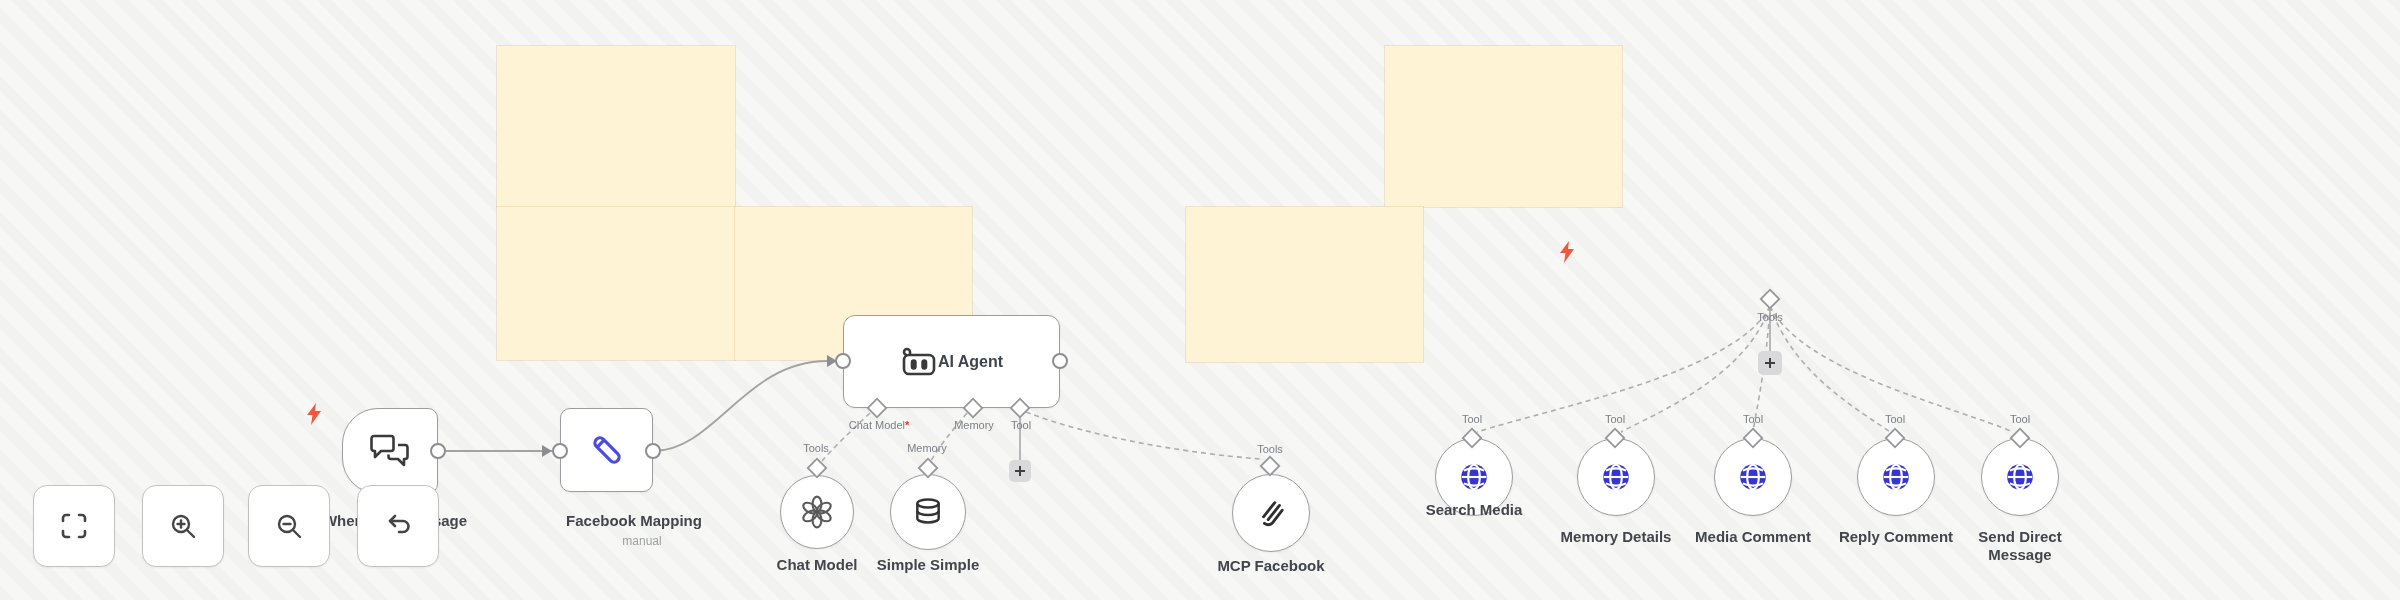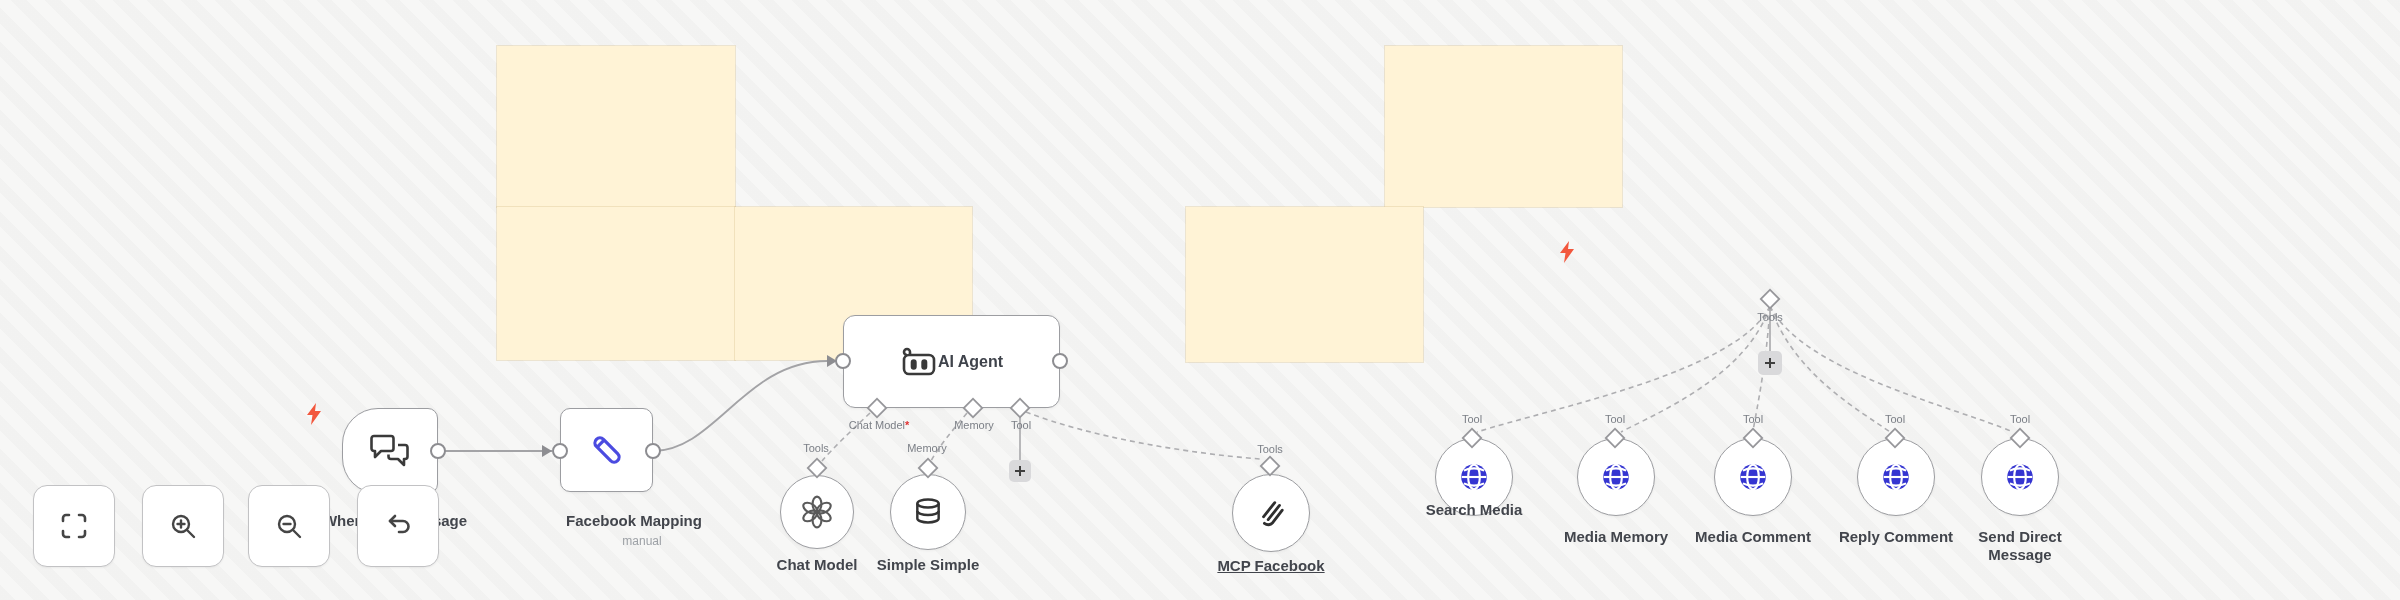--- a/index.html
+++ b/index.html
@@ -180,21 +180,21 @@
     <svg width="32" height="32" viewBox="0 0 34 34">
       <g fill="none" stroke="#2f2f2f" stroke-width="3" stroke-linecap="round">
         <path d="M9 21 L21 6"></path>
         <path d="M14 24 L26 9"></path>
         <path d="M19 27 L29 14"></path>
         <path d="M18 28 q-4 3 -8 0"></path>
       </g>
     </svg>
   </div>
   <div class="port-label" style="left:1270px;top:443px;">Tools</div>
-  <div class="node-label" style="left:1271px;top:557px;text-decoration:underline;">MCP Facebook</div>
+  <div class="node-label" style="left:1271px;top:557px;">MCP Facebook</div>
 
   <svg class="bolt" width="16" height="22" viewBox="0 0 16 22" style="left:1559px;top:241px;">
     <polygon points="10,0 1,12 6.5,12 5,22 15,8 9,8" fill="#F2573D"></polygon>
   </svg>
   <div class="port-label" style="left:1770px;top:311px;">Tools</div>
 
   <div class="node round" style="left:1435px;top:438px;width:78px;height:78px;">
     <svg width="32" height="32" viewBox="0 0 30 30">
       <circle cx="15" cy="15" r="12" fill="#3535D1"></circle>
       <g fill="none" stroke="#ffffff" stroke-width="2">
@@ -213,21 +213,21 @@
       <circle cx="15" cy="15" r="12" fill="#3535D1"></circle>
       <g fill="none" stroke="#ffffff" stroke-width="2">
         <ellipse cx="15" cy="15" rx="5.5" ry="11.5"></ellipse>
         <line x1="3.5" y1="15" x2="26.5" y2="15"></line>
         <path d="M5.5 9 a13 6.5 0 0 1 19 0"></path>
         <path d="M5.5 21 a13 6.5 0 0 0 19 0"></path>
       </g>
     </svg>
   </div>
   <div class="port-label" style="left:1615px;top:413px;">Tool</div>
-  <div class="node-label" style="left:1616px;top:528px;">Media Memory</div>
+  <div class="node-label" style="left:1616px;top:528px;">Memory Details</div>
 
   <div class="node round" style="left:1714px;top:438px;width:78px;height:78px;">
     <svg width="32" height="32" viewBox="0 0 30 30">
       <circle cx="15" cy="15" r="12" fill="#3535D1"></circle>
       <g fill="none" stroke="#ffffff" stroke-width="2">
         <ellipse cx="15" cy="15" rx="5.5" ry="11.5"></ellipse>
         <line x1="3.5" y1="15" x2="26.5" y2="15"></line>
         <path d="M5.5 9 a13 6.5 0 0 1 19 0"></path>
         <path d="M5.5 21 a13 6.5 0 0 0 19 0"></path>
       </g>

